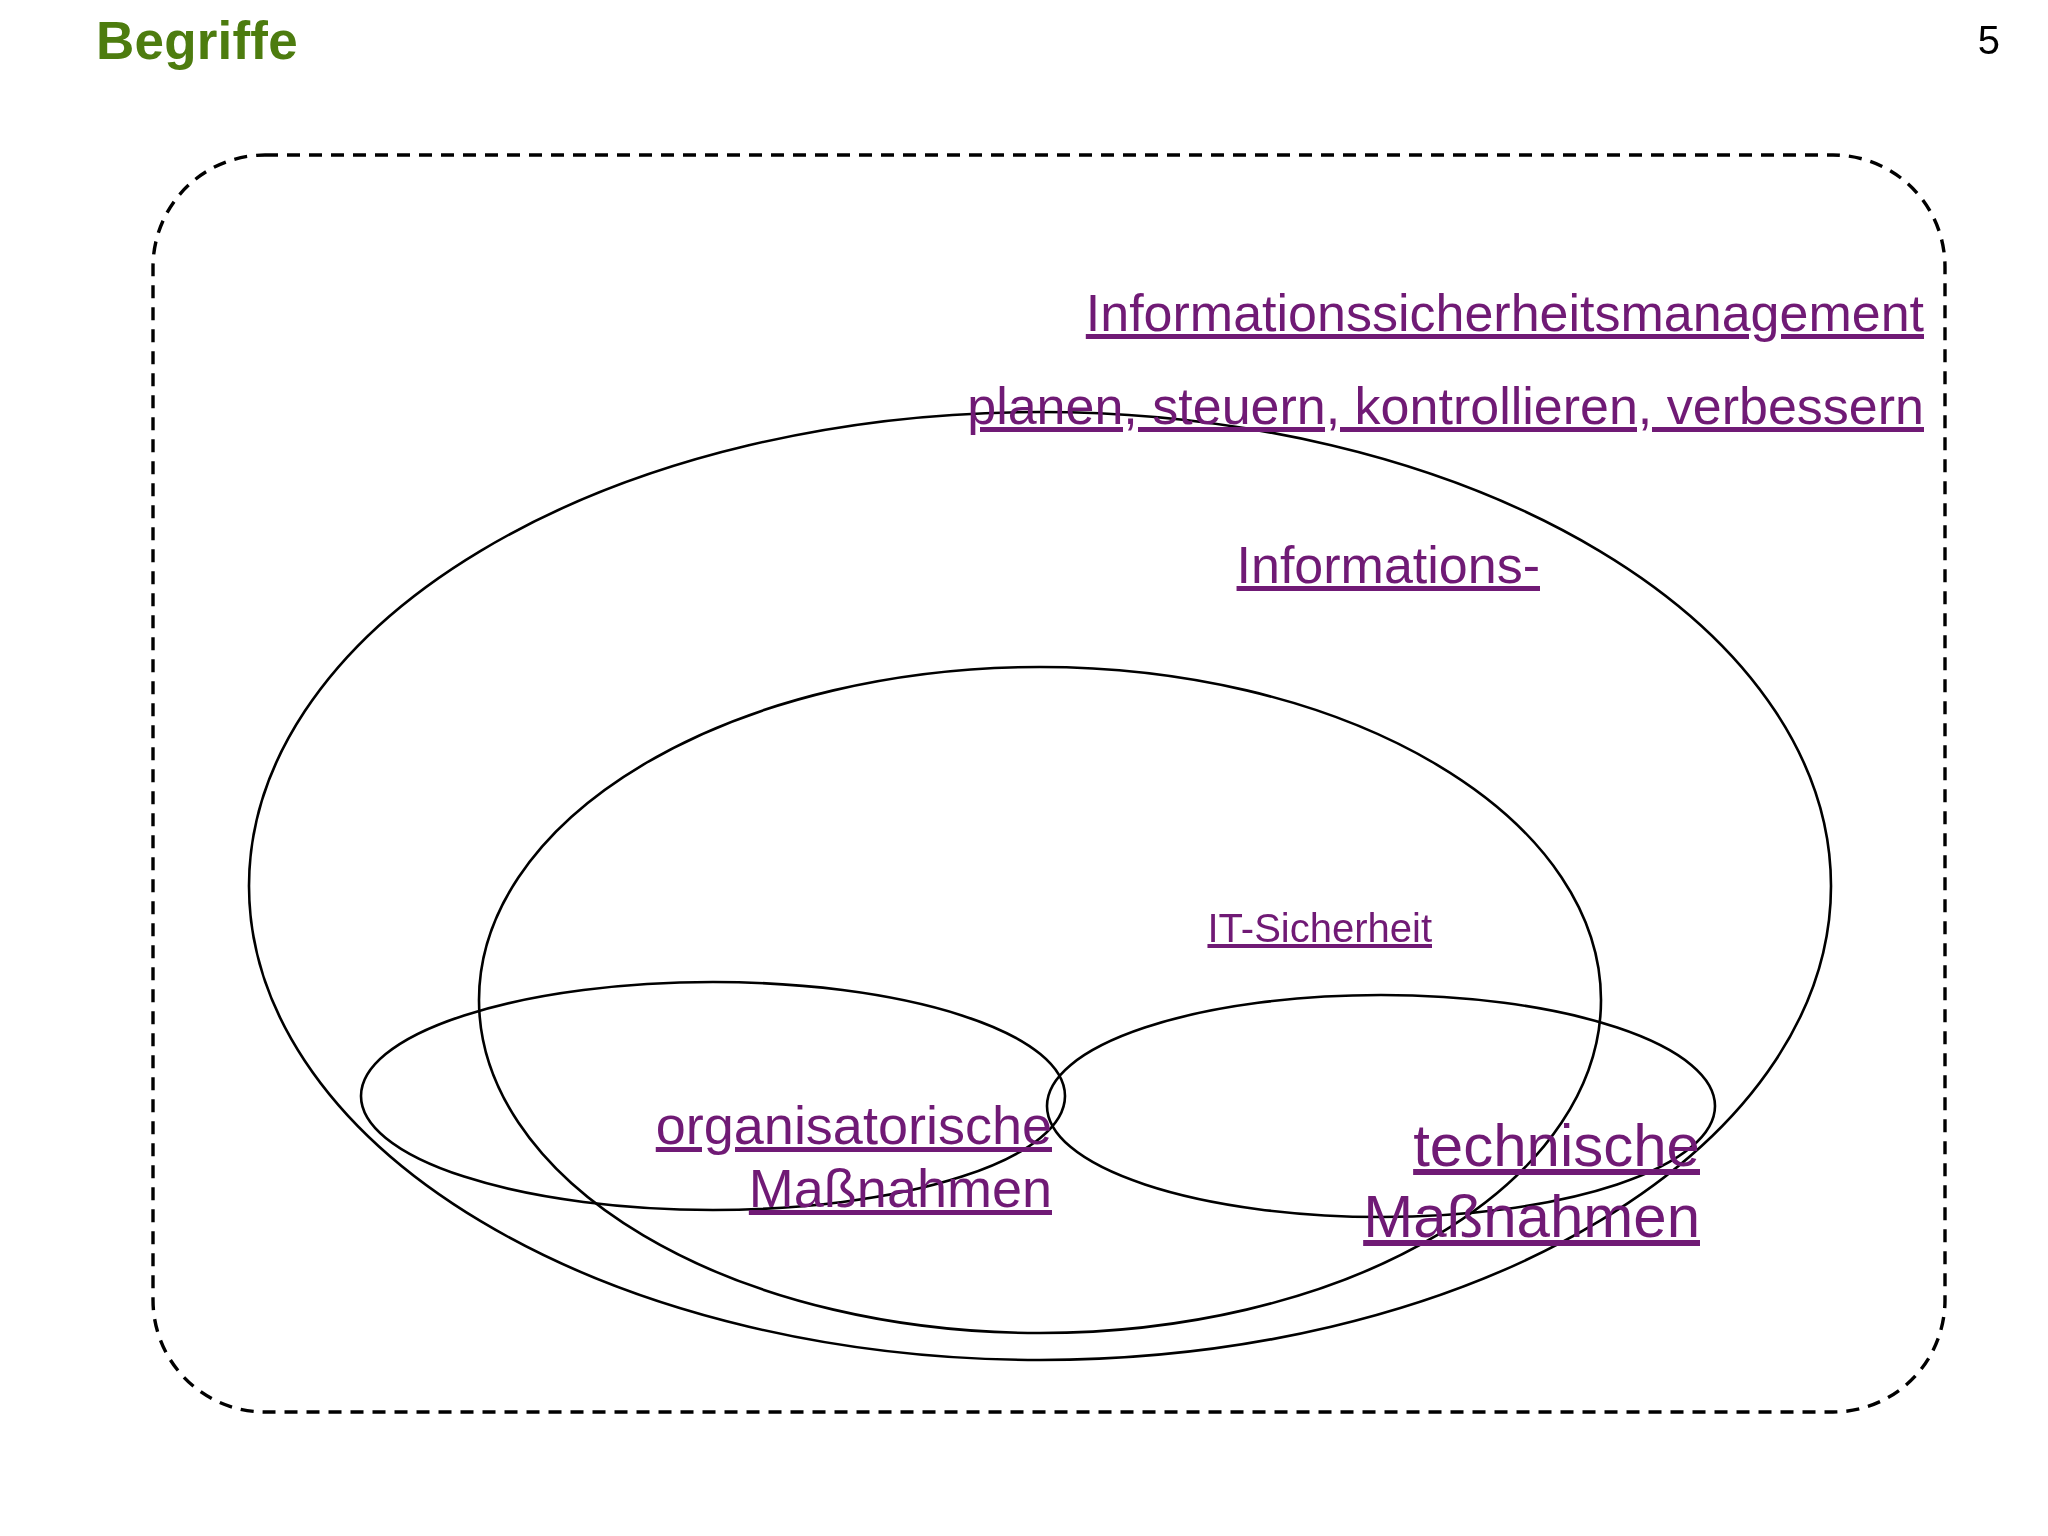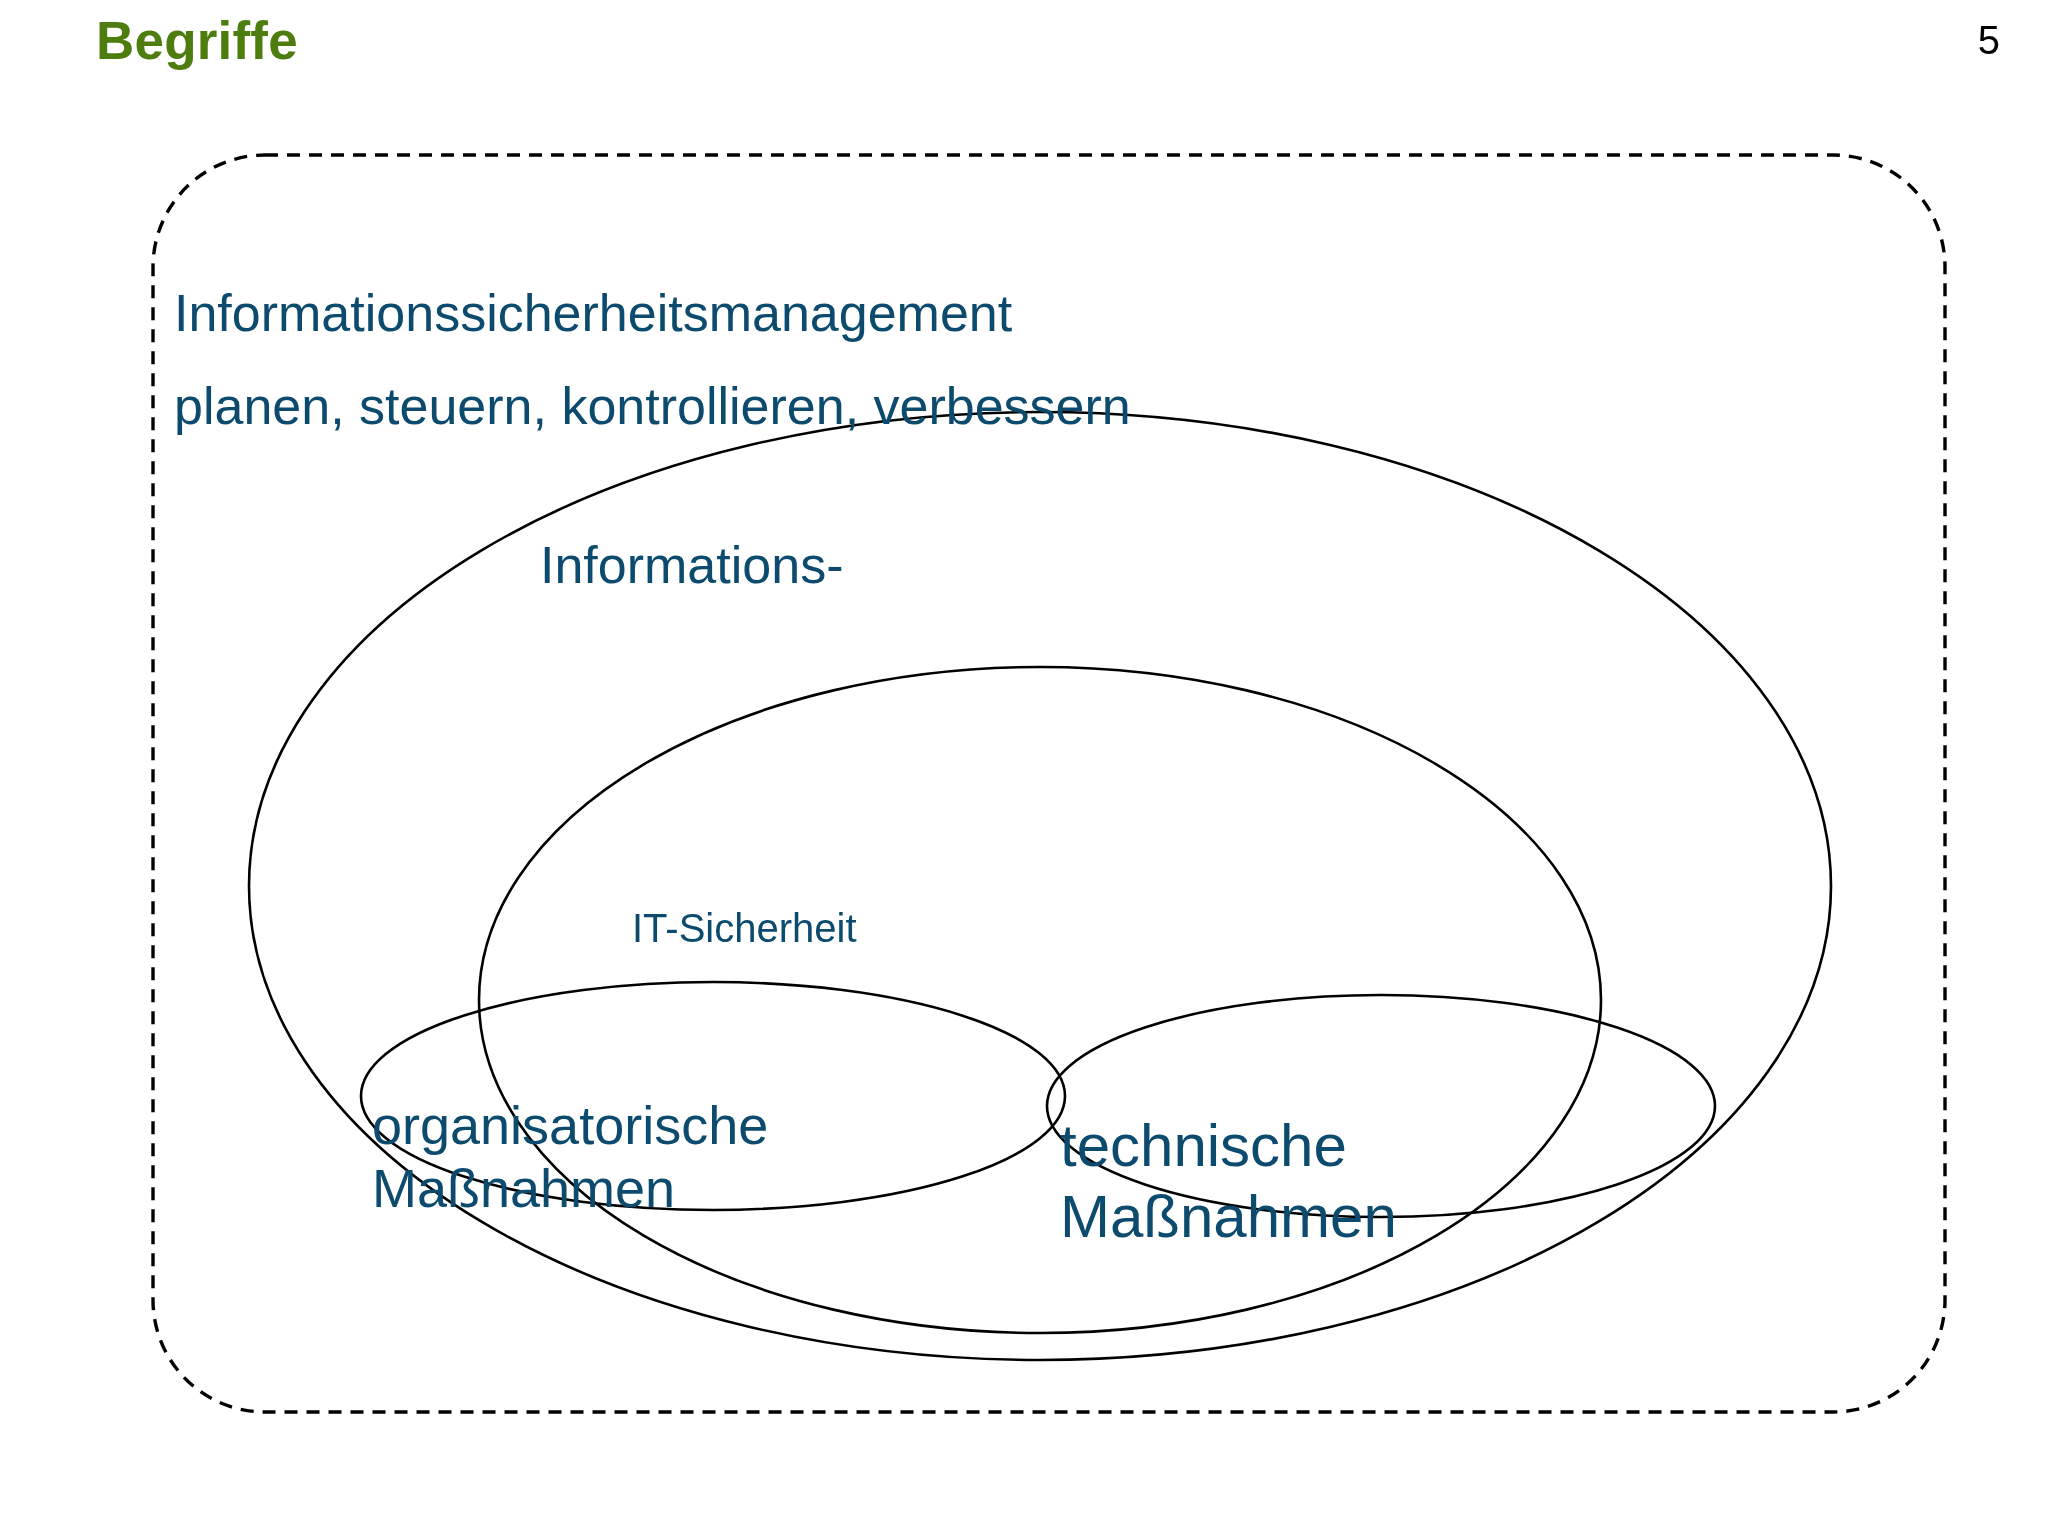--- a/index.html
+++ b/index.html
@@ -70,25 +70,26 @@
     fill: none;
     stroke: #000000;
     stroke-width: 3.4;
     stroke-dasharray: 13 9;
     stroke-linecap: butt;
   }
 
   
   .dlabel {
     position: absolute;
-    text-align: left;
-    color: #0c4a6e;
+    text-align: right;
+    color: #701a75;
     font-weight: normal;
     line-height: 1.18;
     white-space: pre-line;
+    text-decoration: underline;
   }
 
   #label-ism {
     left: 174px;
     top: 222px;
     width: 1750px;
     font-size: 52px;
   }
   #label-ism .l2 { display: block; margin-top: 31px; }
 

